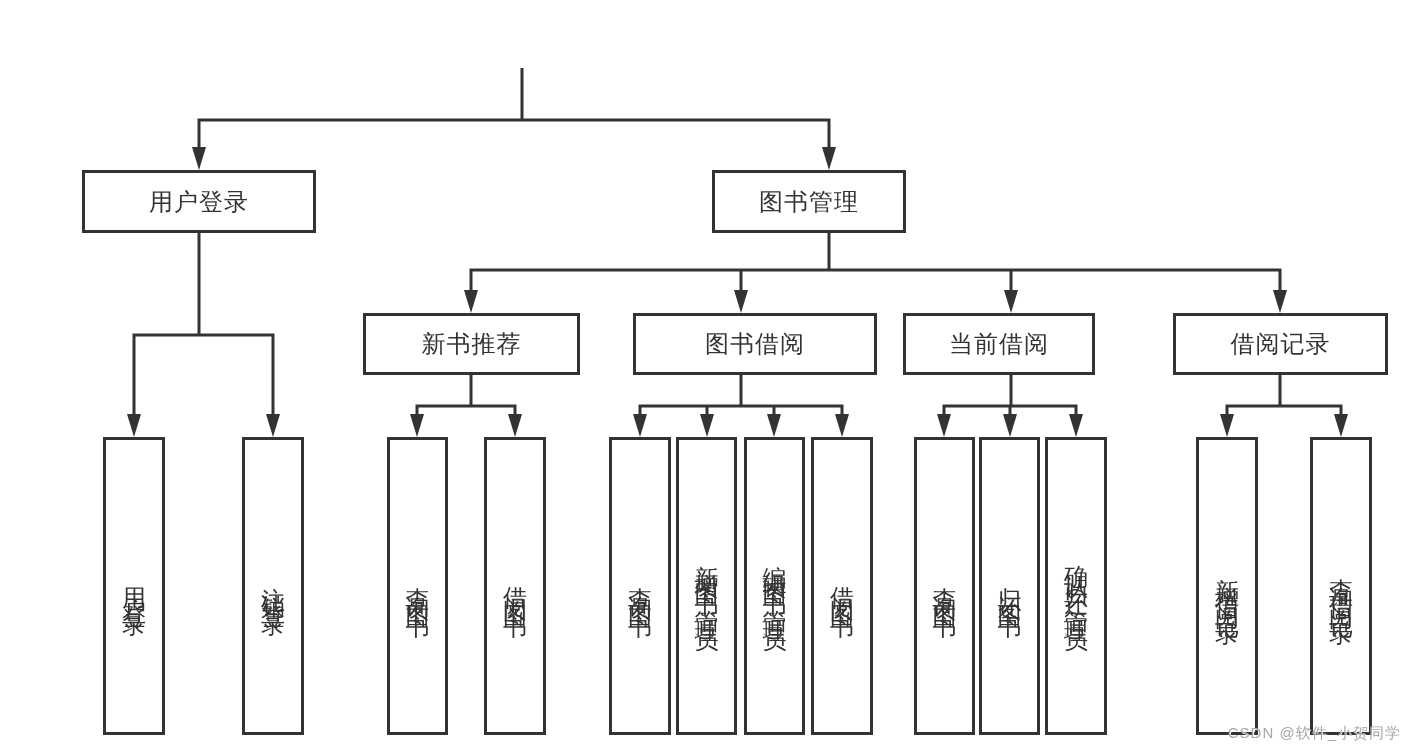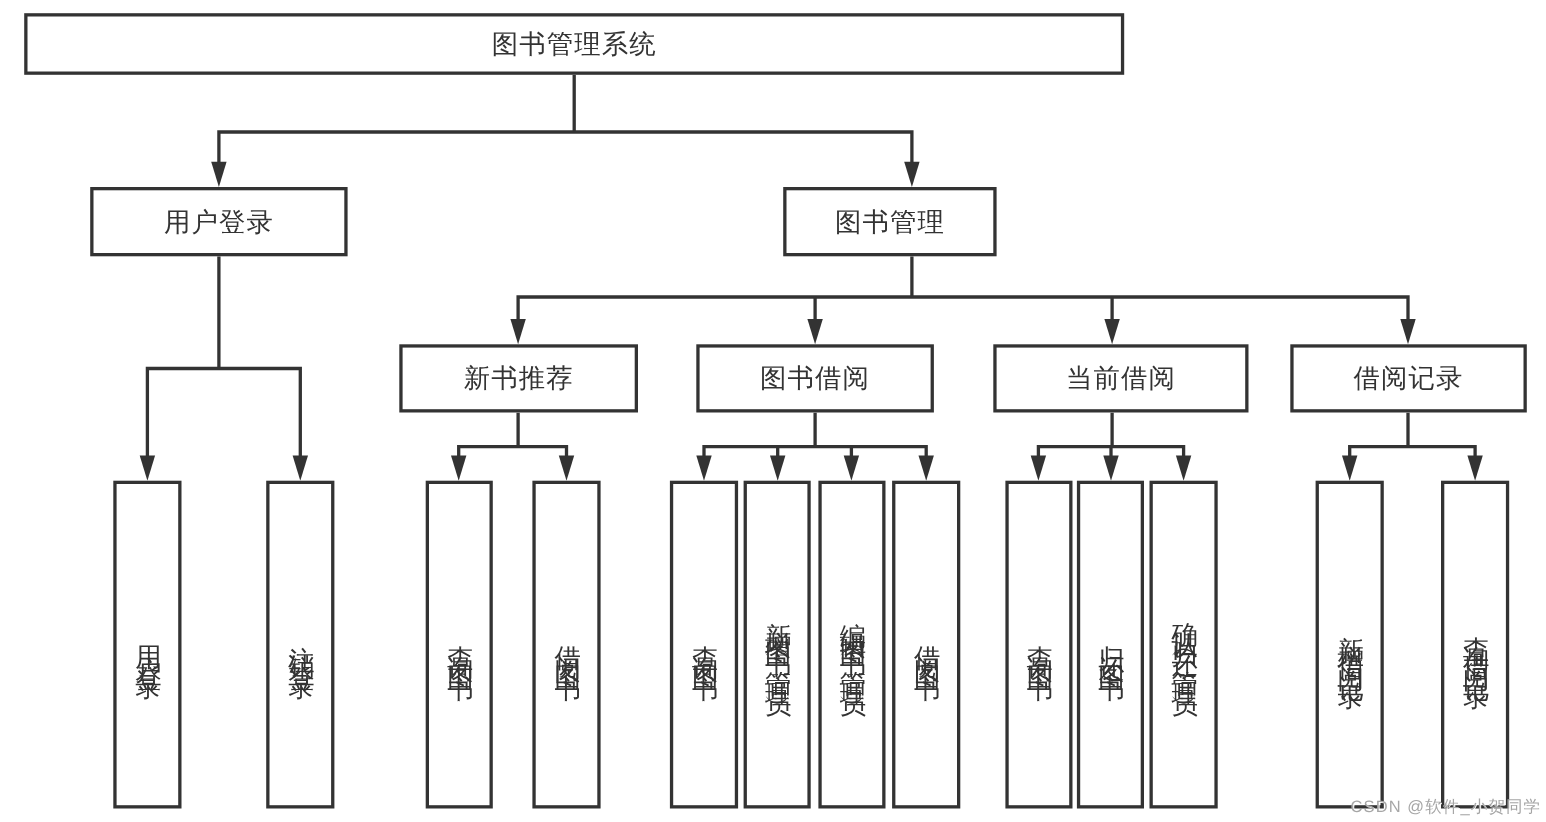--- a/index.html
+++ b/index.html
@@ -95,38 +95,35 @@
       <polygon points="767,414 781,414 774,437"></polygon>
       <polygon points="835,414 849,414 842,437"></polygon>
       <polygon points="937,414 951,414 944,437"></polygon>
       <polygon points="1003,414 1017,414 1010,437"></polygon>
       <polygon points="1069,414 1083,414 1076,437"></polygon>
       <polygon points="1220,414 1234,414 1227,437"></polygon>
       <polygon points="1334,414 1348,414 1341,437"></polygon>
     </g>
   </svg>
 
-  <div class="node" style="left:22px; top:12px; width:1000px; height:56px;">
-    <span class="h-label">图书管理系统</span>
-  </div>
 
   <div class="node" style="left:82px; top:170px; width:234px; height:63px;">
     <span class="h-label">用户登录</span>
   </div>
   <div class="node" style="left:712px; top:170px; width:194px; height:63px;">
     <span class="h-label">图书管理</span>
   </div>
 
   <div class="node" style="left:363px; top:313px; width:217px; height:62px;">
     <span class="h-label">新书推荐</span>
   </div>
-  <div class="node" style="left:633px; top:313px; width:216px; height:62px;">
+  <div class="node" style="left:633px; top:313px; width:244px; height:62px;">
     <span class="h-label">图书借阅</span>
   </div>
-  <div class="node" style="left:903px; top:313px; width:232px; height:62px;">
+  <div class="node" style="left:903px; top:313px; width:192px; height:62px;">
     <span class="h-label">当前借阅</span>
   </div>
   <div class="node" style="left:1173px; top:313px; width:215px; height:62px;">
     <span class="h-label">借阅记录</span>
   </div>
 
   <div class="node" style="left:103px; top:437px; width:62px; height:298px;">
     <span class="v-label">用户登录</span>
   </div>
   <div class="node" style="left:242px; top:437px; width:62px; height:298px;">

